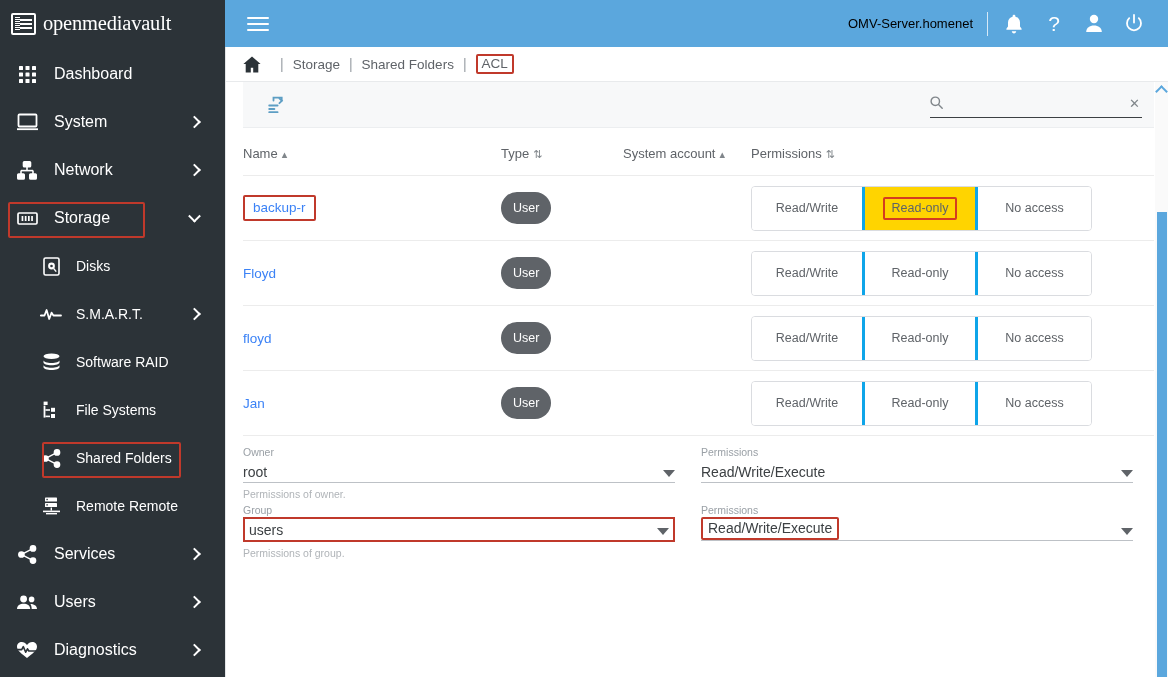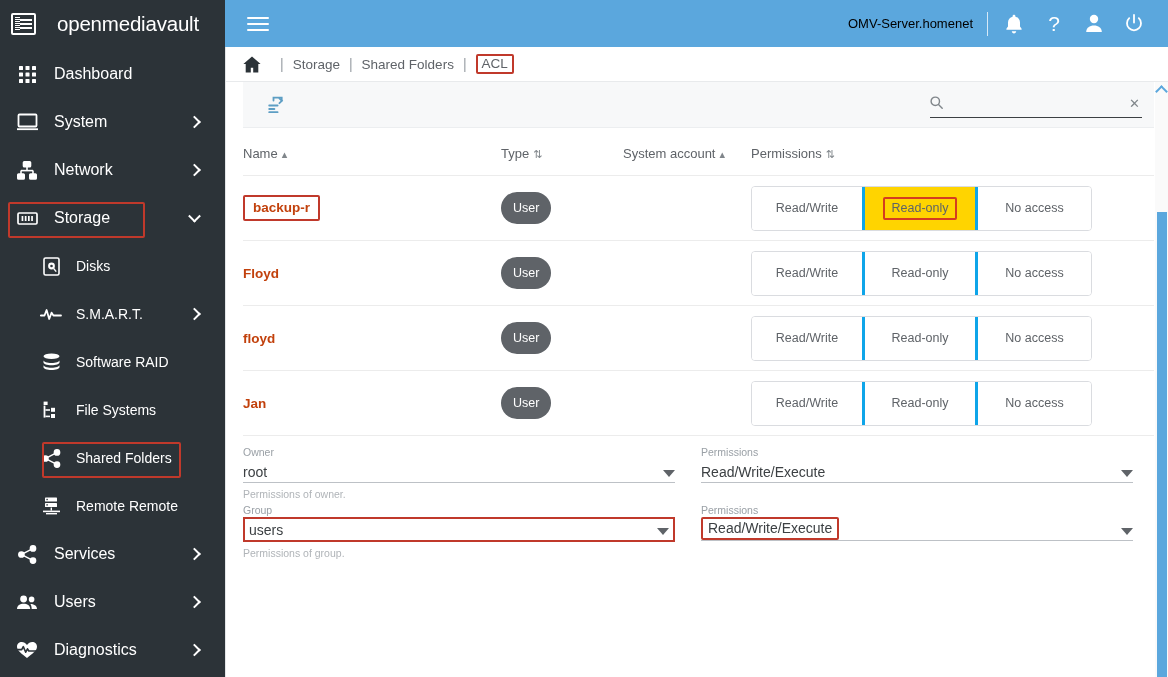--- a/index.html
+++ b/index.html
@@ -16,21 +16,22 @@
     width: 225px; height: 677px;
     background: #2c3338;
     flex: 0 0 225px;
     overflow: hidden;
     position: relative;
   }
   .brand {
     height: 47px;
     display: flex; align-items: center;
     padding-left: 11px;
-    gap: 21px;
+    gap: 7px;
+    font-family: Liberation Serif, serif;
   }
   .brand-logo {
     width: 25px; height: 22px;
     border: 2px solid #ffffff;
     border-radius: 2px;
     display: flex; flex-direction: column;
     justify-content: center; align-items: flex-end;
     padding-right: 2px; gap: 2px;
     position: relative;
   }
@@ -192,21 +193,21 @@
   .sort-ind { display: inline-flex; flex-direction: column; line-height: 0; color: #80868b; font-size: 8px; }
   .sort-up::after { content: "\25B4"; font-size: 11px; }
   .sort-both::after { content: "\21C5"; font-size: 11px; }
 
   table.acl tbody td {
     border-bottom: 1px solid #ececec;
     padding: 0;
     height: 65px;
     vertical-align: middle;
   }
-  .cell-name { font-size: 13.5px; color: #c2410c; padding-left: 1px; font-weight: bold; }
+  .cell-name { font-size: 13.5px; color: #3b82f6; padding-left: 1px; }
   .cell-name.boxed span {
     display: inline-block;
     border: 2px solid #c0392b;
     padding: 3px 8px 4px;
     border-radius: 2px;
   }
   .chip {
     display: inline-flex; align-items: center; justify-content: center;
     min-width: 44px; height: 32px;
     padding: 0 12px;

